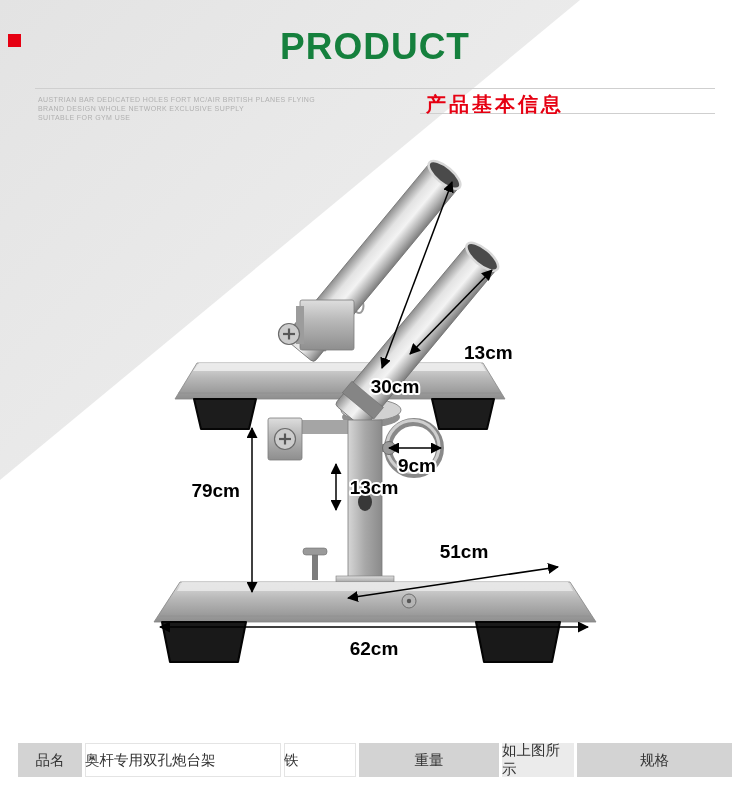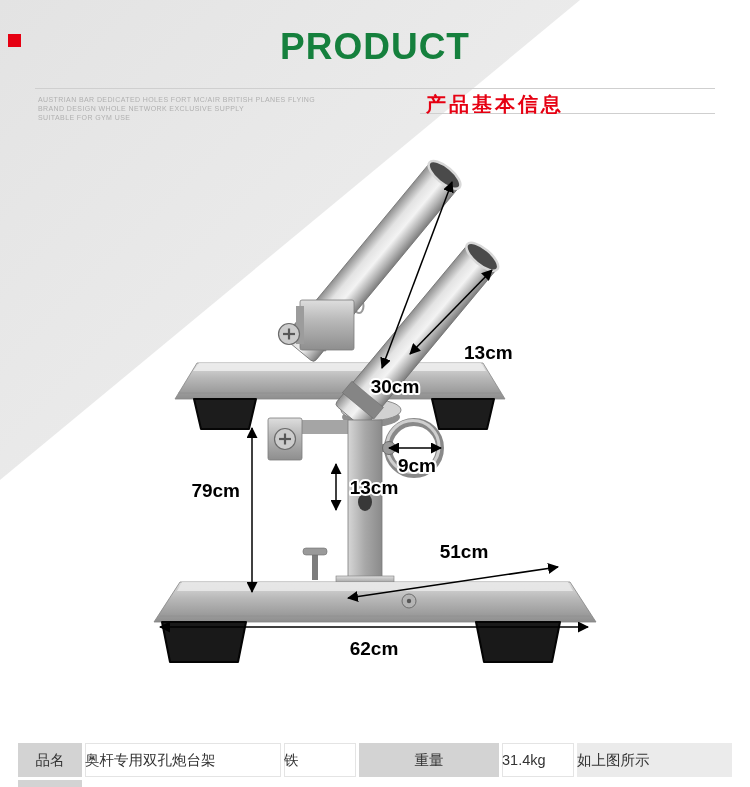--- a/index.html
+++ b/index.html
@@ -191,20 +191,19 @@
       <text class="dim" x="374" y="525" text-anchor="middle">62cm</text>
     </g>
   </svg>
 
   <div class="spec-table">
     <div class="cell label">品名</div>
     <div class="cell value">奥杆专用双孔炮台架</div>
     <div class="cell value">铁</div>
 
     <div class="cell label">重量</div>
-    <div class="cell value">31.4kg</div>
     <div class="cell value shade">如上图所示</div>
     <div class="cell label">规格</div>
     <div class="cell blank"></div>
     <div class="cell blank"></div>
   </div>
 
 </div>
 
 </body></html>

